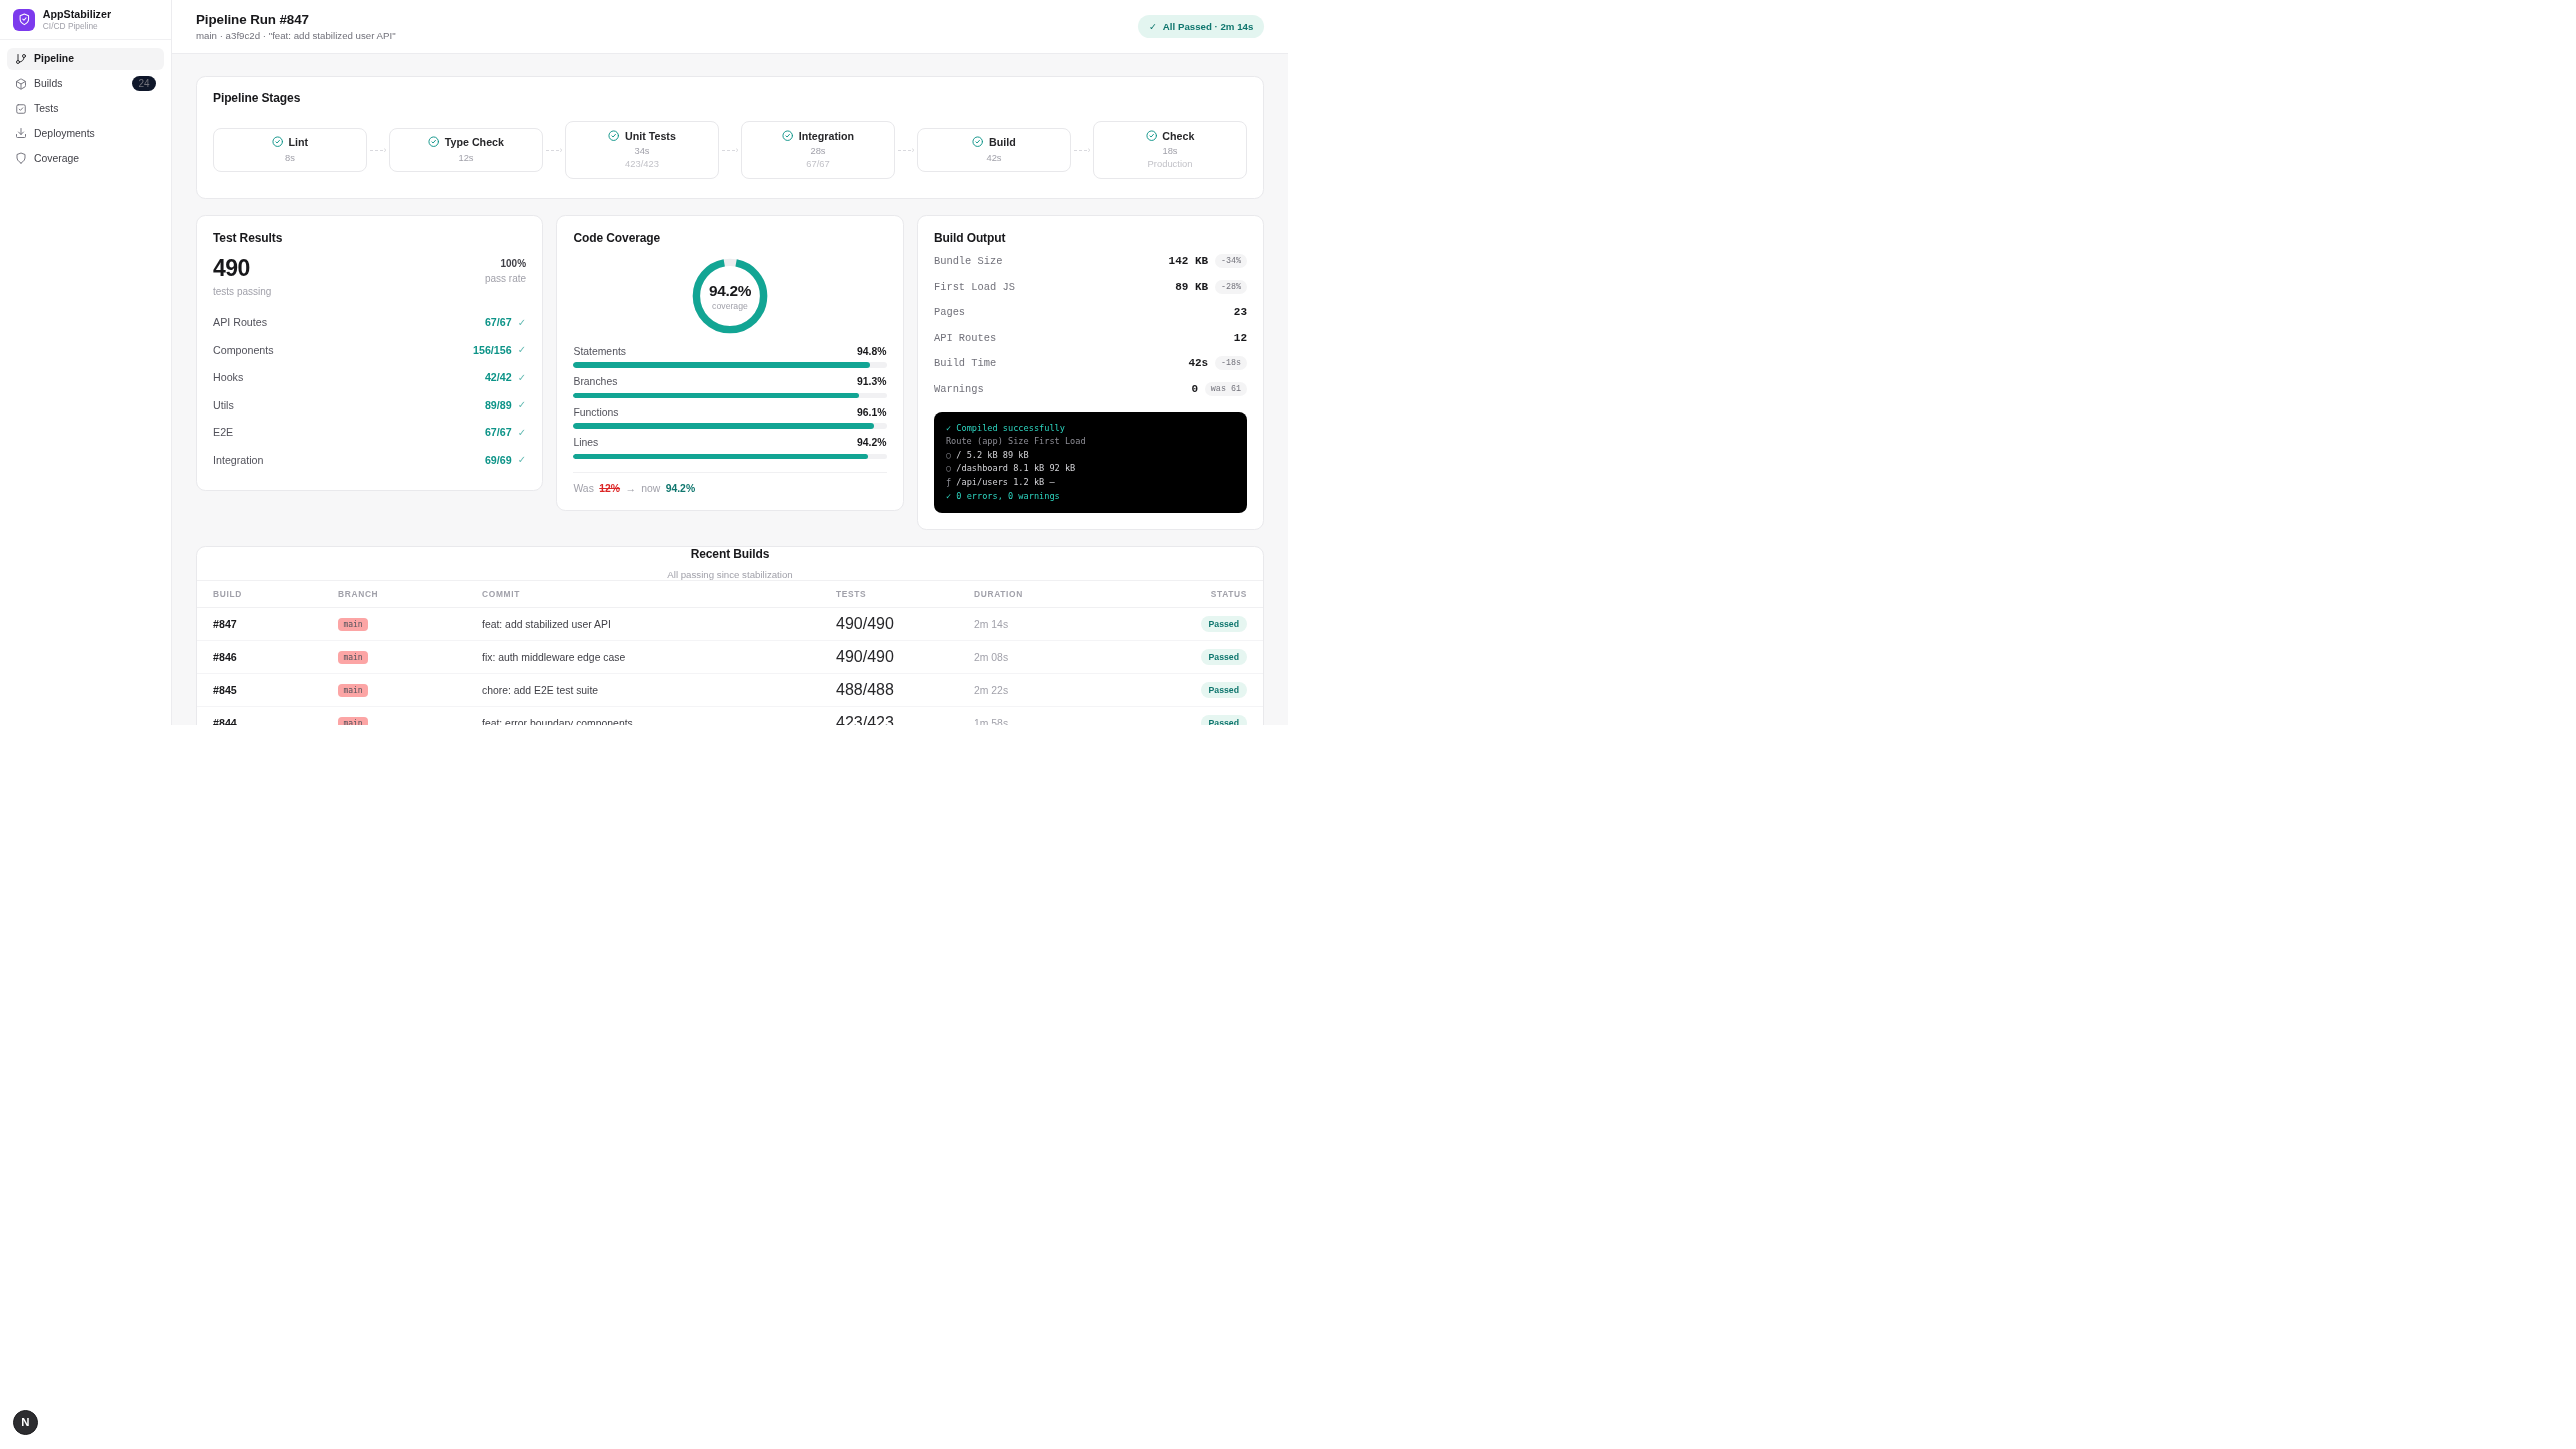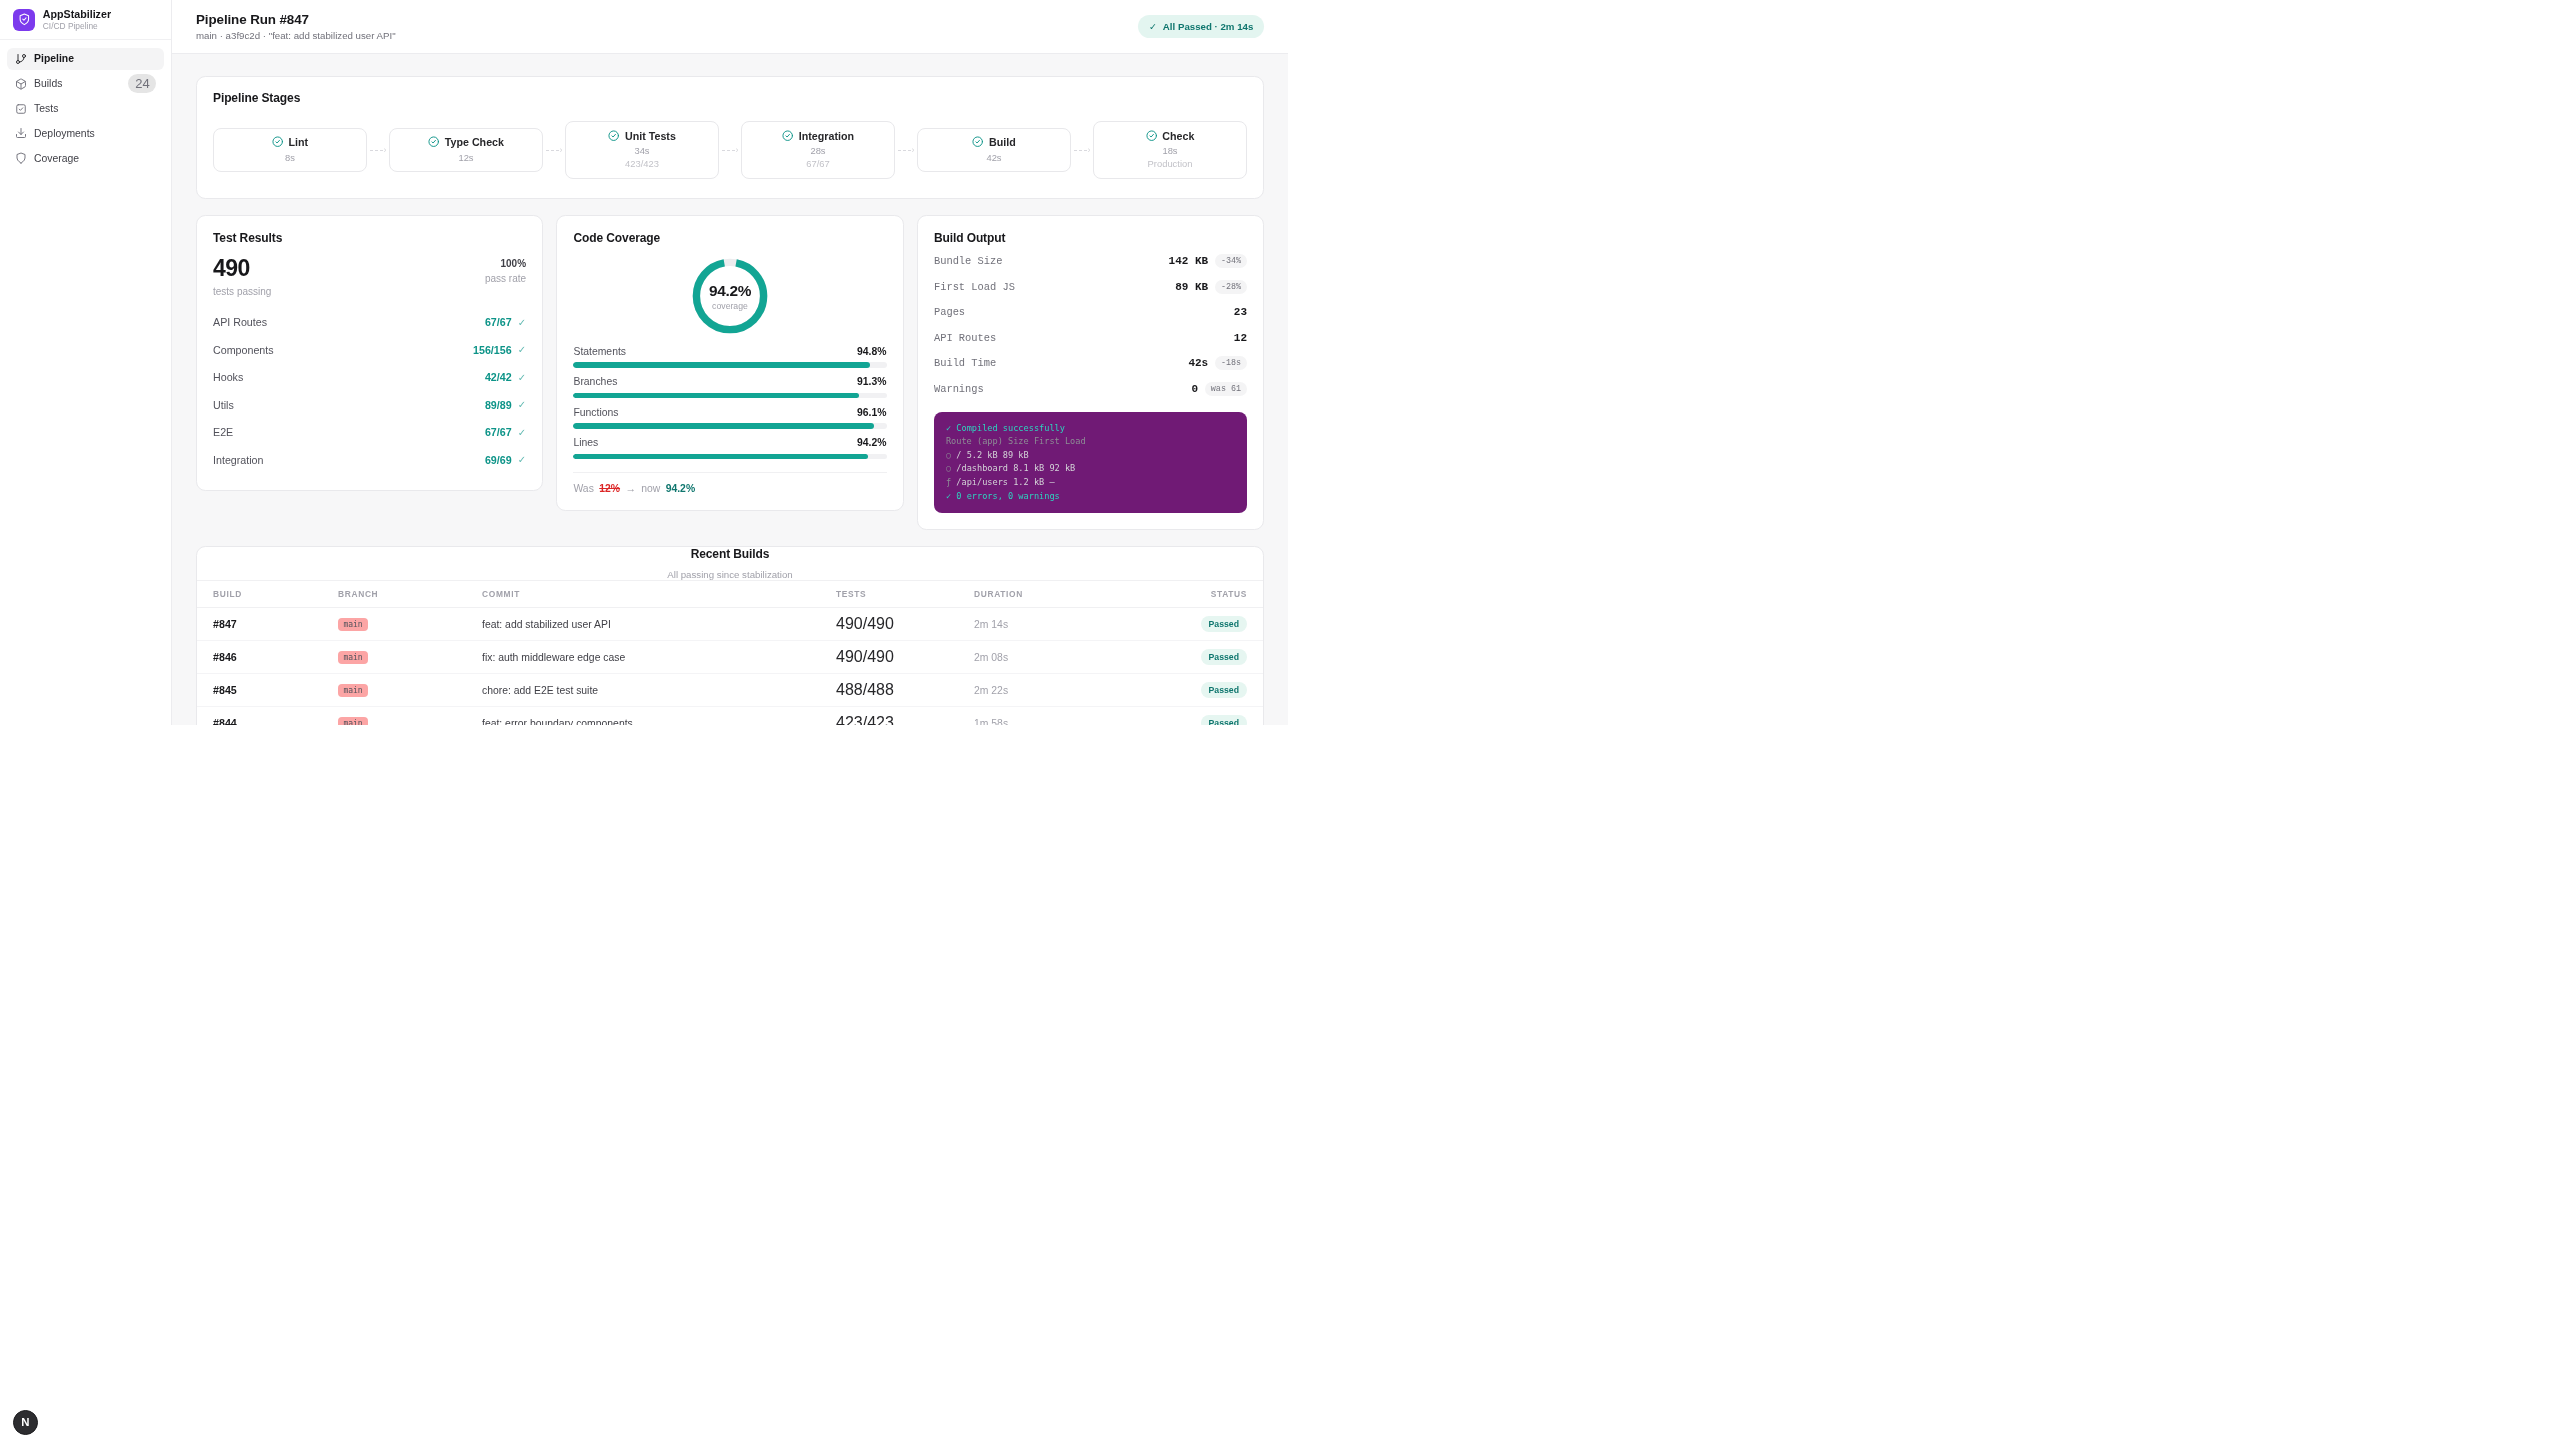--- a/index.html
+++ b/index.html
@@ -16,21 +16,21 @@
   .brand { height:40px; display:flex; align-items:center; gap:7.4px; padding:0 13.4px; border-bottom:0.7px solid #f0f0f2; }
   .brand-logo { width:22px; height:22px; border-radius:6px; background:#7c3aed; color:#fff; display:flex; align-items:center; justify-content:center; flex:0 0 22px; }
   .brand-logo svg { width:12.7px; height:12.7px; }
   .brand-name { font-size:10.7px; font-weight:700; line-height:1.15; }
   .brand-sub { font-size:8.4px; color:#a1a1aa; margin-top:0.7px; }
   .nav { padding:8px 6.7px; }
   .nav-item { height:21.5px; border-radius:6px; padding:0 8px; display:flex; align-items:center; gap:7.4px; font-size:10.4px; color:#3f3f46; margin-bottom:3.4px; cursor:pointer; }
   .nav-item.active { background:#f4f4f5; font-weight:700; color:#18181b; }
   .nav-icon { width:12px; height:12px; color:#71717a; flex:0 0 12px; }
   .nav-item.active .nav-icon { color:#27272a; }
-  .nav-badge { margin-left:auto; background:#e5e5e5; color:#71717a; font-size:13px; padding:2px 6.7px; border-radius:670px; }
+  .nav-badge { margin-left:auto; background:#0f172a; color:#71717a; font-size:10px; padding:2px 6.7px; border-radius:670px; }
 
   
   .main { flex:1; display:flex; flex-direction:column; min-width:0; }
   .topbar { height:54px; background:#fff; border-bottom:0.7px solid #ececef; padding:0 24px; display:flex; align-items:center; justify-content:space-between; }
   .page-title { font-size:13.4px; font-weight:700; letter-spacing:-0.1px; }
   .page-sub { font-size:9.7px; color:#71717a; margin-top:3.4px; }
   .status-pill { background:#e3f5f0; color:#0f766e; font-size:9.7px; font-weight:700; padding:6px 10.7px; border-radius:670px; display:flex; align-items:center; gap:6px; }
   .status-pill .chk { font-weight:400; font-size:9.4px; }
 
   .content { flex:1; background:#f7f7f8; padding:21.5px 24px; overflow:hidden; }
@@ -84,21 +84,21 @@
   .was-value { color:#dc2626; text-decoration:line-through; font-weight:600; }
   .now-value { color:#0f766e; font-weight:800; }
 
   
   .bo-rows { margin-top:4px; }
   .bo-row { display:flex; align-items:center; height:25.5px;font-family:Liberation Mono, monospace; }
   .bo-label { font-size:10.4px; color:#71717a; flex:1; }
   .bo-value { font-size:11px; font-weight:700; color:#18181b; }
   .bo-badge { margin-left:6.7px; background:#f4f4f5; color:#71717a; font-size:8.4px; padding:2px 6px; border-radius:670px; }
   .bo-badge:empty { display:none; }
-  .terminal { margin-top:10.7px; background:#701a75; border-radius:8px; padding:9.4px 12px; font-family:"DejaVu Sans Mono", monospace; font-size:8.6px; line-height:1.58; }
+  .terminal { margin-top:10.7px; background:#000000; border-radius:8px; padding:9.4px 12px; font-family:"DejaVu Sans Mono", monospace; font-size:8.6px; line-height:1.58; }
   .t-line { white-space:pre; }
   .t-teal { color:#2dd4bf; }
   .t-gray { color:#8d8d95; }
   .t-light { color:#d4d4d8; }
   .t-prefix { color:#8d8d95; }
   .t-teal .t-prefix { color:#2dd4bf; }
 
   
   .builds-card { margin-top:16px; overflow:hidden; }
   .builds-head { height:34px; display:flex; align-items:center; justify-content:space-between; padding:0 16px; border-bottom:0.7px solid #f0f0f2;flex-direction:column; }

